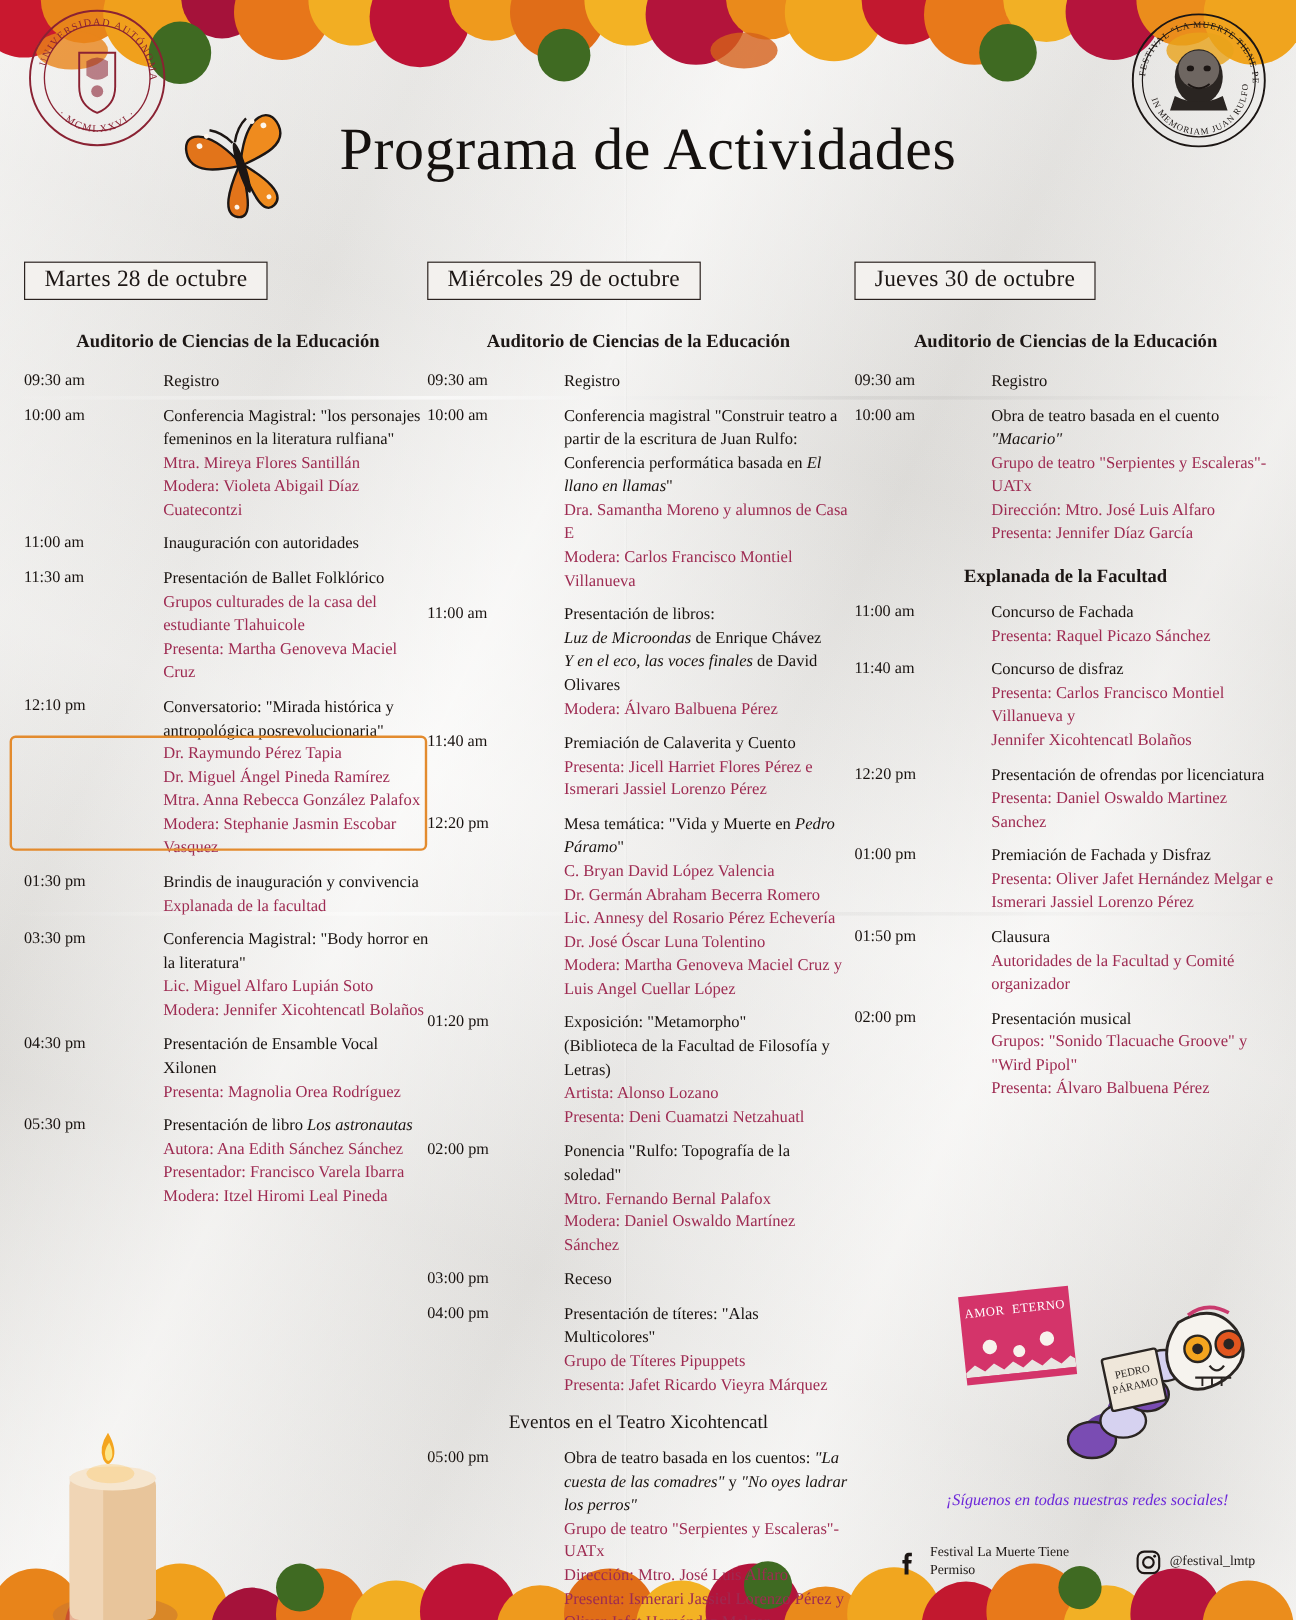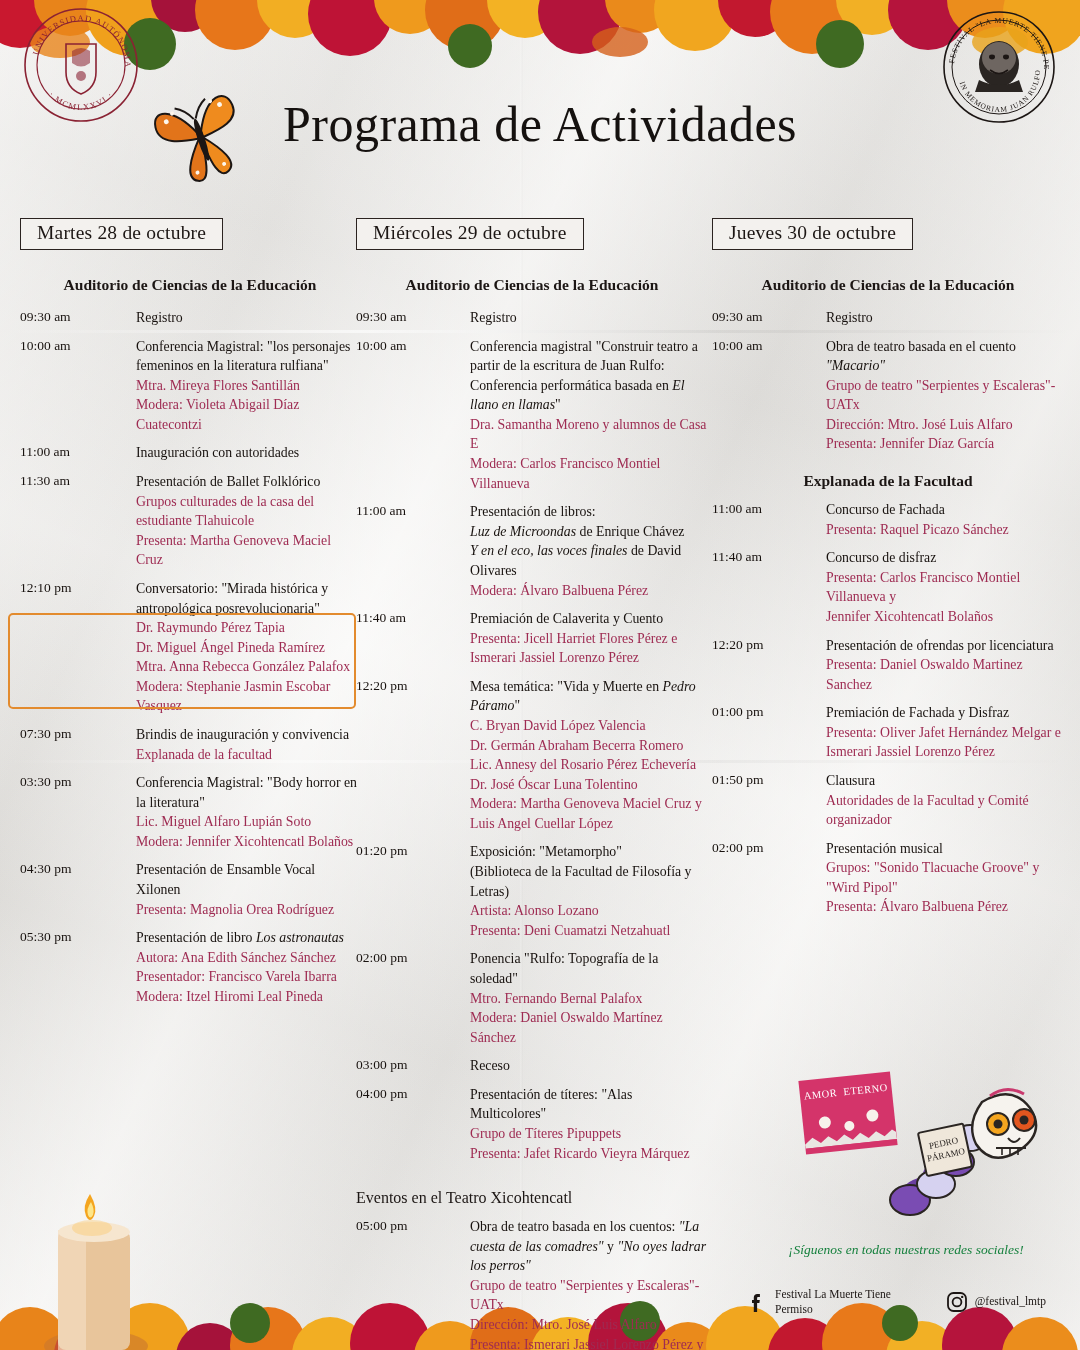--- a/index.html
+++ b/index.html
@@ -72,21 +72,21 @@
   .time {
     width: 86px; flex: 0 0 86px; font-size: 13.5px; color: #18120f;
     padding-top: 1px; text-align: left;
   }
   .col1 .time { width: 88px; flex: 0 0 88px; }
   .desc { flex: 1; font-size: 13.8px; line-height: 1.42; color: #18120f; }
   .desc .pink { color: #9e2b52; }
   .desc em { font-style: italic; }
 
   .section-label {
-    font-size: 16px; color: #1c1614; margin: 26px 0 10px 0;
+    text-align: center; font-size: 16px; color: #1c1614; margin: 14px 0 10px 0;
   }
 
   .highlight-box {
     position: absolute; left: 8px; top: 613px; width: 348px; height: 96px;
     border: 2.5px solid #e38b2e; border-radius: 5px; z-index: 6;
   }
 
   
   .papel {
     position: absolute; right: 186px; bottom: 200px; width: 92px; height: 74px;
@@ -94,21 +94,21 @@
     z-index: 5;
   }
   .papel .papel-txt {
     color: #fff; font-size: 10.5px; letter-spacing: .5px; text-align: center;
     padding-top: 10px; font-family: "Liberation Serif", serif;
   }
   .worm { position: absolute; right: 26px; bottom: 120px; width: 190px; height: 180px; z-index: 5; }
 
   .follow {
     position: absolute; right: 34px; bottom: 92px; width: 280px; text-align: center;
-    font-size: 13.5px; color: #15803d; font-style: italic;
+    font-size: 13.5px; color: #6d28d9; font-style: italic;
   }
   .social {
     position: absolute; right: 34px; bottom: 34px; width: 300px;
     display: flex; justify-content: space-between; align-items: center;
   }
   .social .item { display: flex; align-items: center; gap: 7px; font-size: 11.5px; color: #1c1614; line-height: 1.25; }
   .fb-ico { width: 22px; height: 22px; }
   .ig-ico { width: 22px; height: 22px; }
 
   .candle { position: absolute; left: 30px; bottom: 0px; width: 130px; height: 180px; z-index: 3; }
@@ -294,21 +294,21 @@
           <div class="time">12:10 pm</div>
           <div class="desc">
             <div>Conversatorio: "Mirada histórica y antropológica posrevolucionaria"</div>
             <div class="pink">Dr. Raymundo Pérez Tapia</div>
             <div class="pink">Dr. Miguel Ángel Pineda Ramírez</div>
             <div class="pink">Mtra. Anna Rebecca González Palafox</div>
             <div class="pink">Modera: Stephanie Jasmin Escobar Vasquez</div>
           </div>
         </div>
         <div class="row">
-          <div class="time">07:30 pm</div>
+          <div class="time">01:30 pm</div>
           <div class="desc">
             <div>Brindis de inauguración y convivencia</div>
             <div class="pink">Explanada de la facultad</div>
           </div>
         </div>
         <div class="row">
           <div class="time">03:30 pm</div>
           <div class="desc">
             <div>Conferencia Magistral: "Body horror en la literatura"</div>
             <div class="pink">Lic. Miguel Alfaro Lupián Soto</div>

